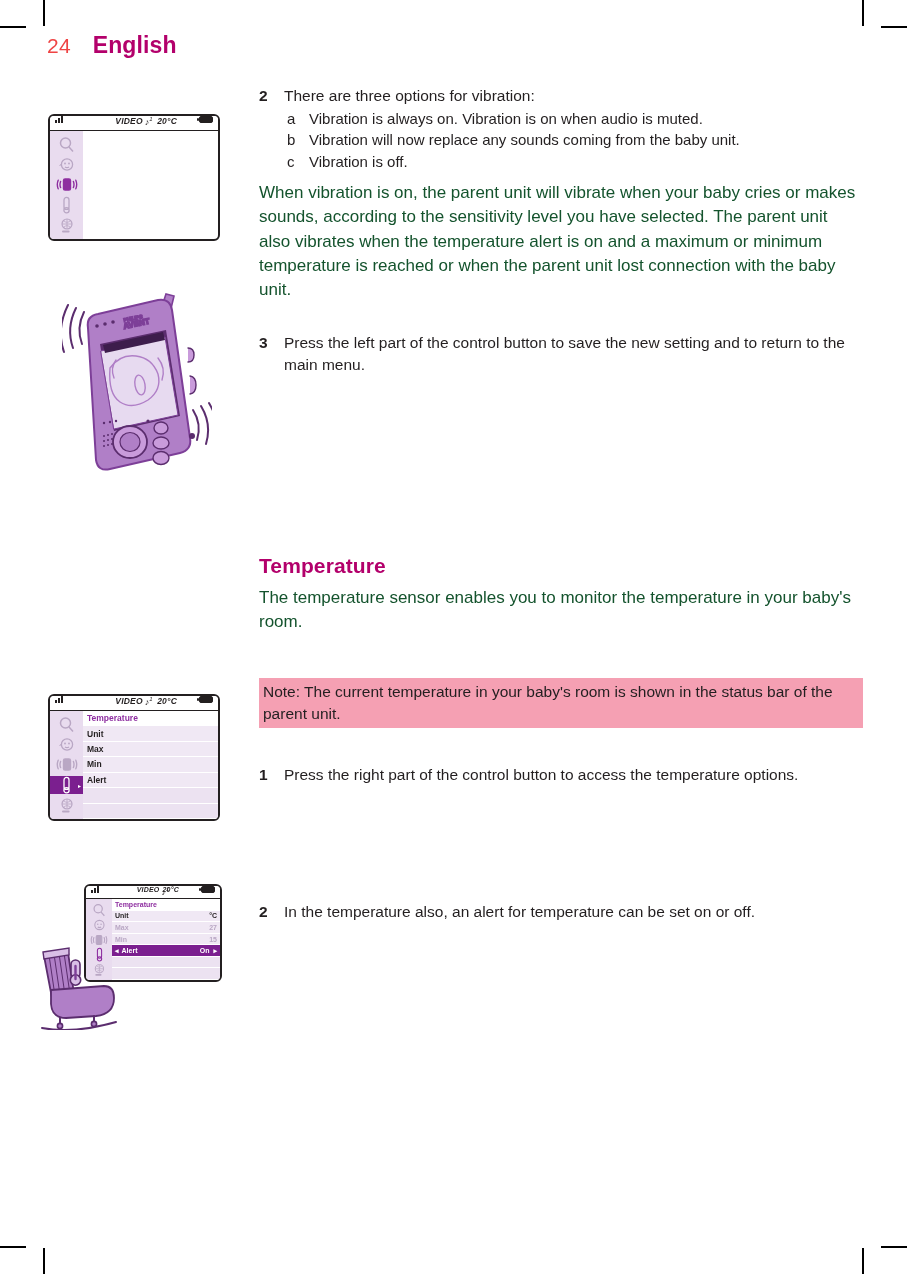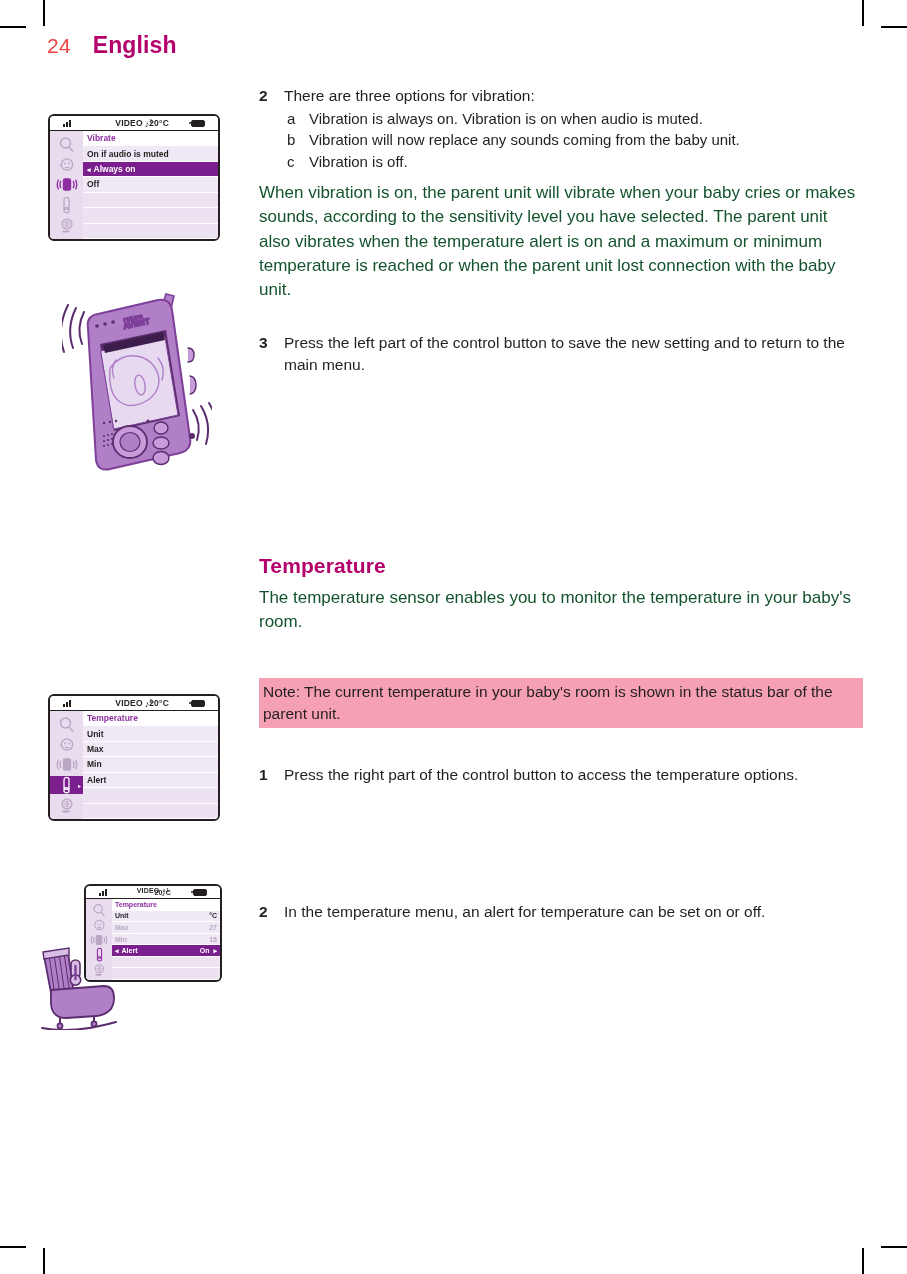--- a/index.html
+++ b/index.html
@@ -129,23 +129,24 @@
     border: 2px solid #231f20;
     border-radius: 6px;
     overflow: hidden;
   }
 
   .lcd-statusbar {
     height: 15px;
     background: #ffffff;
     border-bottom: 1.5px solid #231f20;
     display: flex;
-    align-items: center;
-    padding: 0 13px;
+    align-items: flex-start;
+    padding: 0 5px;
     position: relative;
+    font-style: italic;
   }
   .lcd-statusbar .sb-label {
     font-size: 8.5px;
     font-weight: 700;
     color: #231f20;
     letter-spacing: .2px;
   }
   .sb-signal { margin-right: auto; display: flex; align-items: flex-end; gap: 1px; }
   .sb-signal i { display:block; width: 2px; background: #231f20; }
   .sb-signal i:nth-child(1){ height: 3px; }
@@ -294,21 +295,21 @@
     <div class="callout" style="margin-top:44px;">Note: The current temperature in your baby's room is shown in the status bar of the parent unit.</div>
 
     <div class="step" style="margin-top:36px;">
       <div class="step-num">1</div>
       <div class="step-body">Press the right part of the control button to access the temperature options.</div>
     </div>
 
 
     <div class="step" style="margin-top:115px;">
       <div class="step-num">2</div>
-      <div class="step-body">In the temperature menu, an alert for temperature can be set on or off.</div>
+      <div class="step-body">In the temperature also, an alert for temperature can be set on or off.</div>
     </div>
 
   </div>
 
   <div class="lcd" id="lcd-vibrate">
     <div class="lcd-statusbar">
       <span class="sb-signal">
           <i></i>
           <i></i>
           <i></i>
@@ -350,38 +351,20 @@
               <circle cx="6.5" cy="14.2" r="2.6"></circle>
             </svg>
         </div>
         <div class="rail-icon">
           <svg width="17" height="17" viewBox="0 0 17 17" fill="none" stroke="currentColor" stroke-width="1.2">
               <circle cx="9" cy="7" r="5"></circle>
               <path d="M4 7h10M9 2v10M5.6 3.6q3.4 3.4 6.8 0M5.6 10.4q3.4-3.4 6.8 0" stroke-width=".8"></path>
               <path d="M5 14.5h5.6" stroke-width="2" stroke-linecap="round"></path>
             </svg>
         </div>
-      </div>
-      <div class="lcd-list">
-        <div class="lcd-row header">
-          <span>Vibrate</span>
-        </div>
-        <div class="lcd-row plain">
-          <span>On if audio is muted</span>
-        </div>
-        <div class="lcd-row sel">
-          <span class="arrow-l">◂</span>
-          <span>Always on</span>
-        </div>
-        <div class="lcd-row plain">
-          <span>Off</span>
-        </div>
-        <div class="lcd-row empty"></div>
-        <div class="lcd-row empty"></div>
-        <div class="lcd-row empty"></div>
       </div>
     </div>
   </div>
 
   <div class="lcd" id="lcd-temp-menu">
     <div class="lcd-statusbar">
       <span class="sb-signal">
           <i></i>
           <i></i>
           <i></i>

